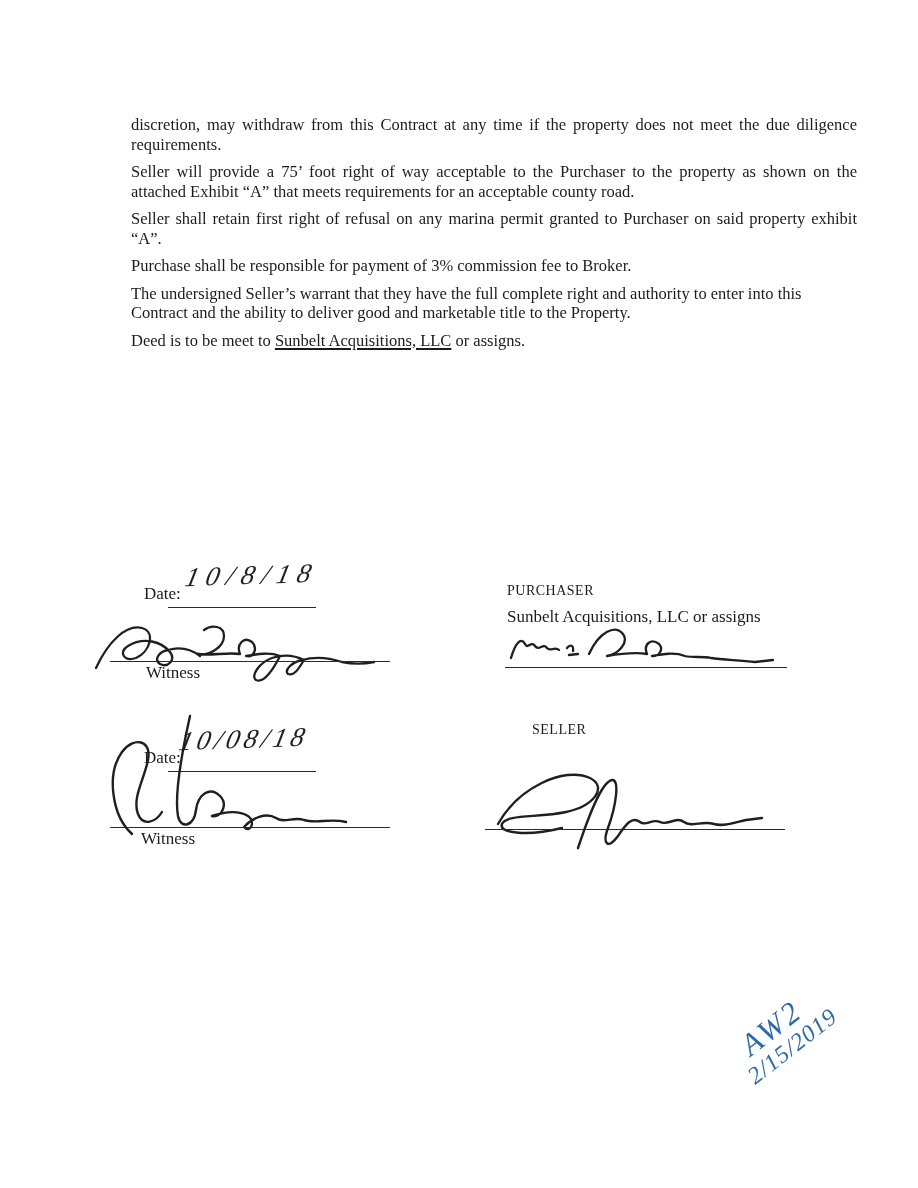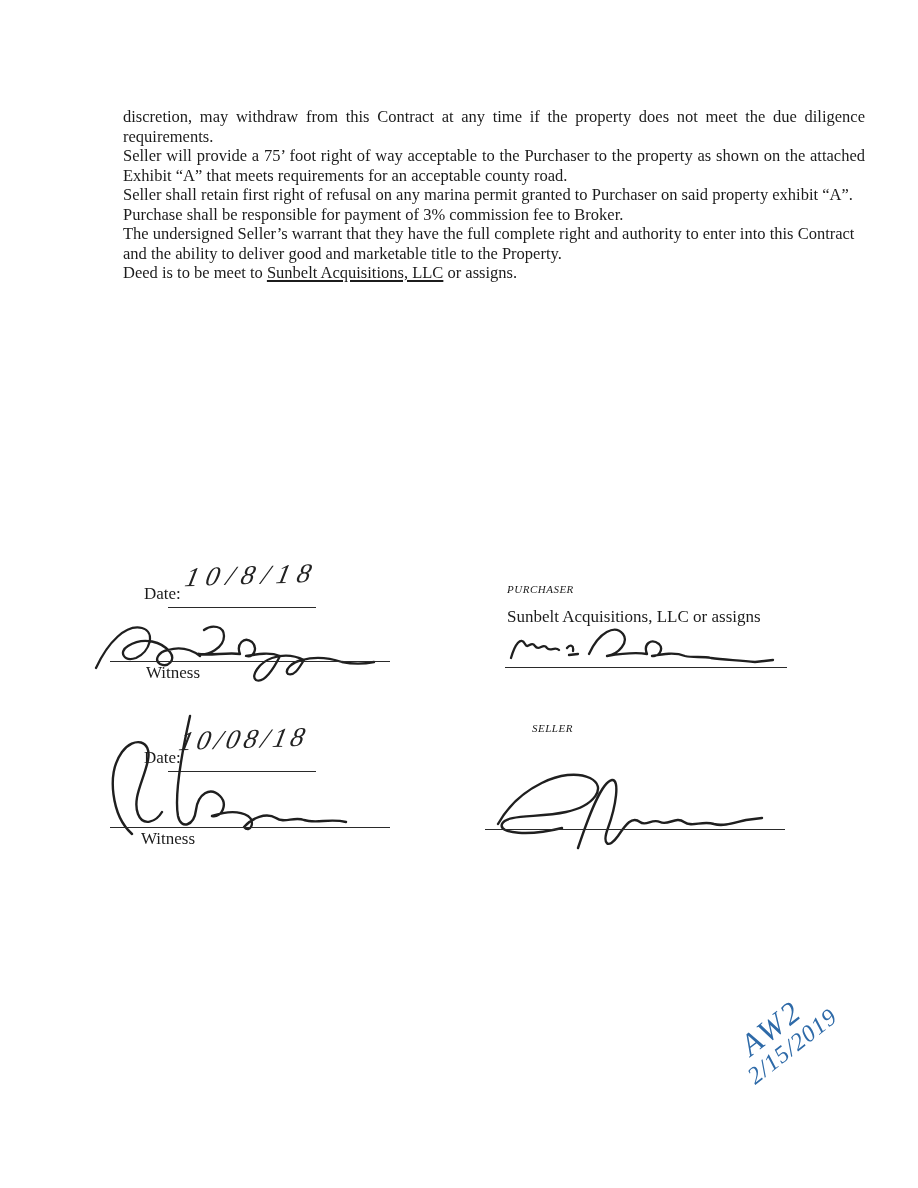--- a/index.html
+++ b/index.html
@@ -8,32 +8,32 @@
     width:918px;height:1188px;
     background:#ffffff;
     font-family:"Liberation Serif","DejaVu Serif",serif;
     color:#1c1c1c;
     overflow:hidden;
   }
   .content{
     position:absolute;left:123px;top:107px;width:742px;
     font-size:16.5px;line-height:19.5px;
   }
-  .content p{margin:0;}
+  .content p{margin:8px;}
   .just{text-align:justify;}
   .mb29{margin-bottom:29px;}
   .mb24{margin-bottom:24px;}
   .mb23{margin-bottom:23px;}
   .mb22{margin-bottom:22px;}
   .mb41{margin-bottom:41px;}
   .u{text-decoration:underline;text-decoration-thickness:1.5px;text-underline-offset:2px;}
 
   .abs{position:absolute;}
   .sig-label{font-size:17px;margin-left:16px;}
-  .party-title{font-size:11px;letter-spacing:0.5px;font-style:italic;}
+  .party-title{font-size:14px;letter-spacing:0.5px;}
   .party-sub{font-size:17px;}
   .ink-line{border-top:1.6px solid #2a2a2a;height:0;}
   .hand-date{
     font-size:27px;
     font-style:italic;
     letter-spacing:7px;
     transform:skewX(-14deg) rotate(-2deg);
     color:#222;
     white-space:nowrap;
   }

